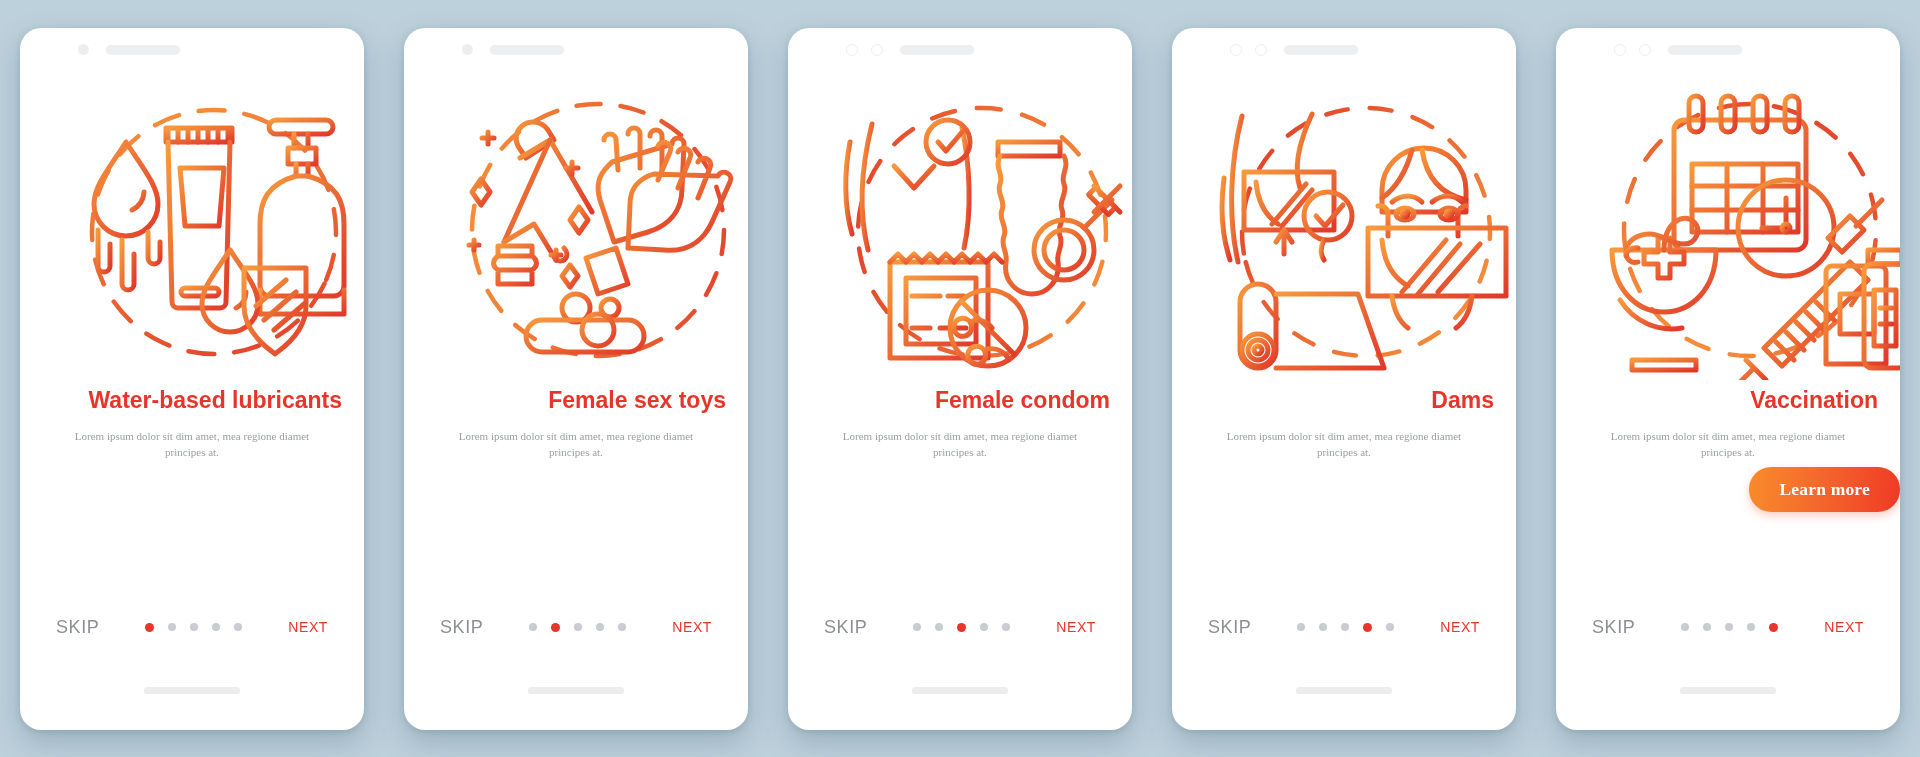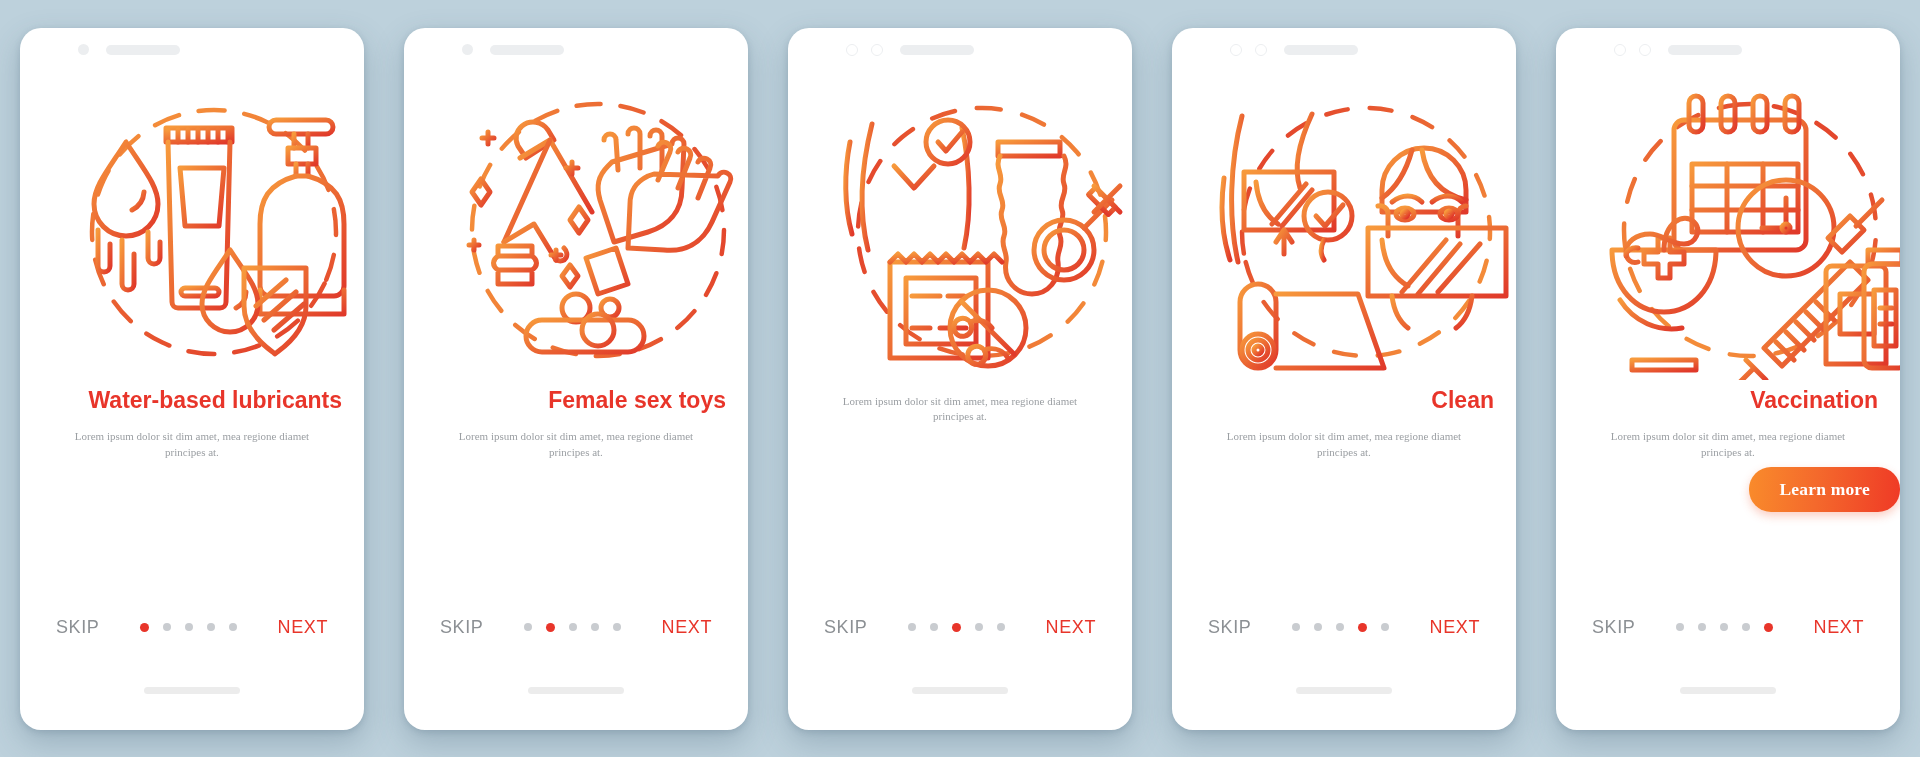--- a/index.html
+++ b/index.html
@@ -131,21 +131,21 @@
     left: 0;
   }
   .skip {
     color: #8c9094;
     font-size: 18px;
     letter-spacing: .6px;
     cursor: pointer;
   }
   .next {
     color: #e8352a;
-    font-size: 18px;
+    font-size: 14px;
     letter-spacing: .6px;
     cursor: pointer;
   }
   .dots { display: flex; align-items: center; gap: 14px; }
   .dot { width: 8px; height: 8px; border-radius: 50%; background: #c9ccd0; cursor: pointer; }
   .dot.active { background: #e8352a; width: 9px; height: 9px; }
 
   
   .home-bar {
     position: absolute;
@@ -325,20 +325,21 @@
         <path d="M74 198 h70 v66 h-70 Z"></path>
         <path d="M80 216 h28 M116 216 h16 M80 248 h18 M108 248 h26"></path>
 
         <circle cx="156" cy="248" r="38"></circle>
         <path d="M130 222 l52 52"></path>
         <path d="M136 240 a9 9 0 1 0 2 2 c10 -4 18 0 22 6"></path>
         <path d="M150 268 a9 9 0 1 0 2 2 c12 -4 20 2 24 8"></path>
       </g>
     </svg>
       </div>
+      <div class="card-title">Female condom</div>
       <div class="card-desc">Lorem ipsum dolor sit dim amet, mea regione diamet principes at.</div>
       <div class="nav">
         <span class="skip">SKIP</span>
         <div class="dots">
           <span class="dot"></span>
           <span class="dot"></span>
           <span class="dot active"></span>
           <span class="dot"></span>
           <span class="dot"></span>
         </div>
@@ -388,21 +389,21 @@
         <path d="M176 216 c2 16 8 26 16 32 M256 216 c-2 16 -8 26 -16 32"></path>
 
         <path d="M42 204 a18 18 0 0 1 18 18 v48 a18 18 0 0 1 -36 0 v-48 a18 18 0 0 1 18 -18 Z"></path>
         <circle cx="42" cy="270" r="16"></circle>
             <circle cx="42" cy="270" r="10"></circle>
             <circle cx="42" cy="270" r="4"></circle>
         <path d="M60 214 h82 l26 74 h-108"></path>
       </g>
     </svg>
       </div>
-      <div class="card-title">Clean</div>
+      <div class="card-title">Dams</div>
       <div class="card-desc">Lorem ipsum dolor sit dim amet, mea regione diamet principes at.</div>
       <div class="nav">
         <span class="skip">SKIP</span>
         <div class="dots">
           <span class="dot"></span>
           <span class="dot"></span>
           <span class="dot"></span>
           <span class="dot active"></span>
           <span class="dot"></span>
         </div>

